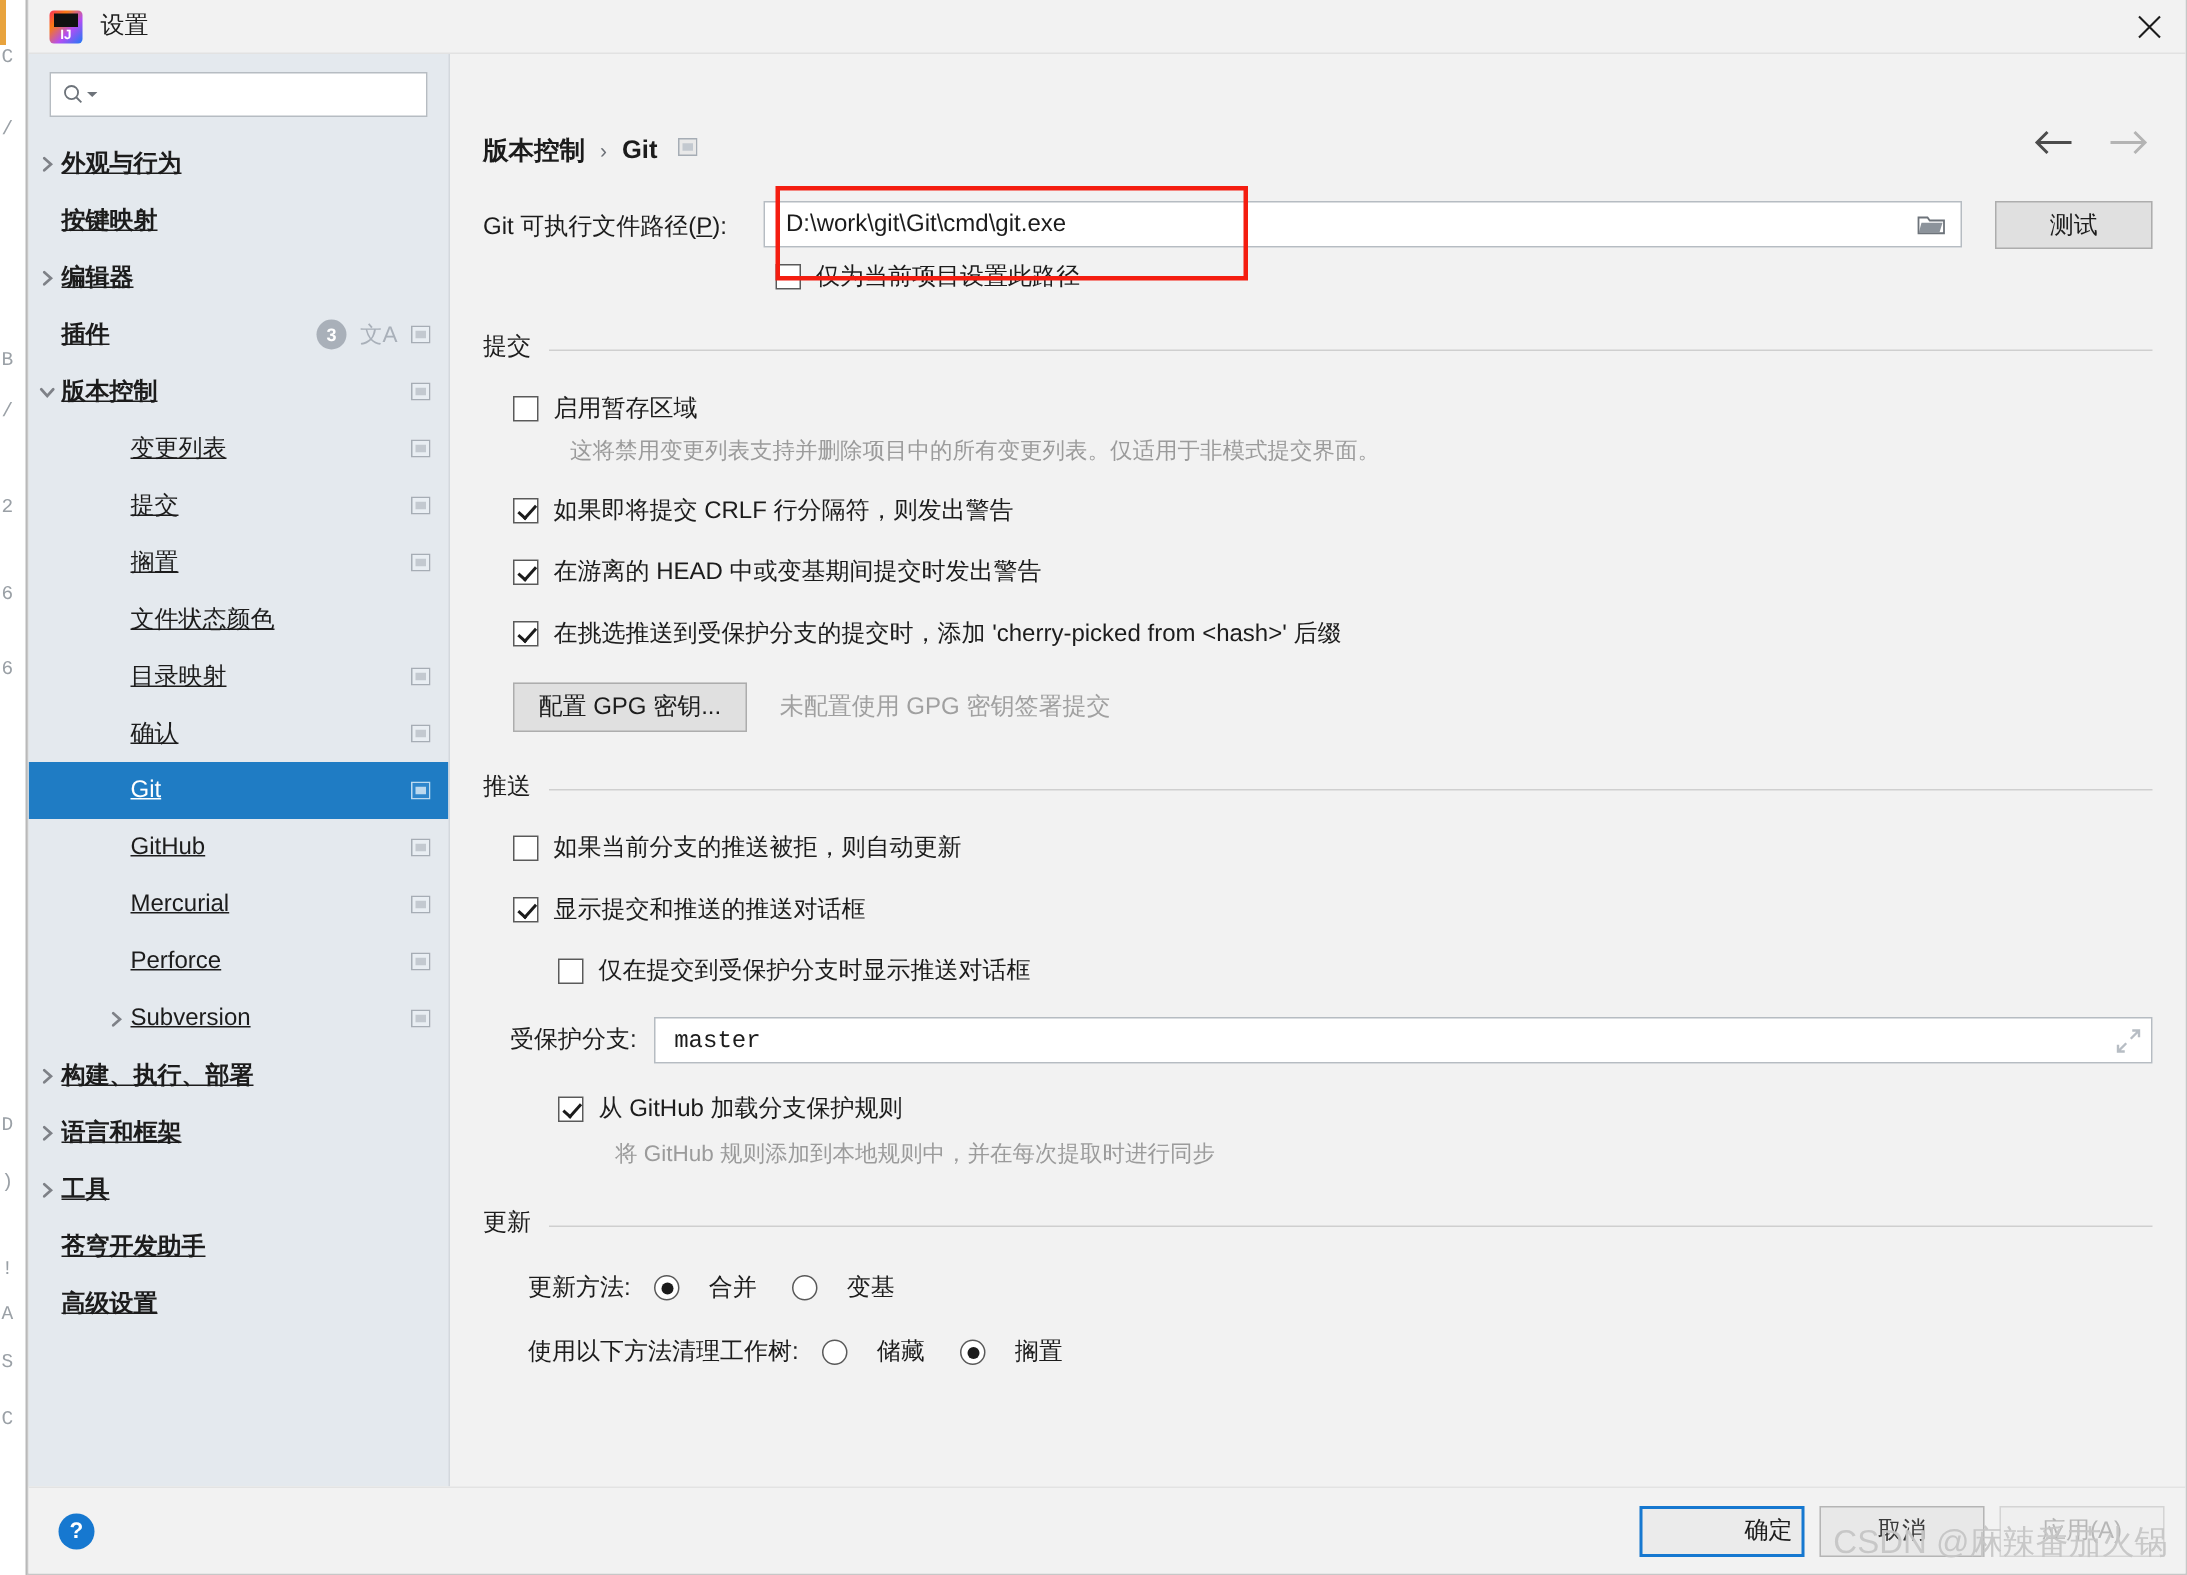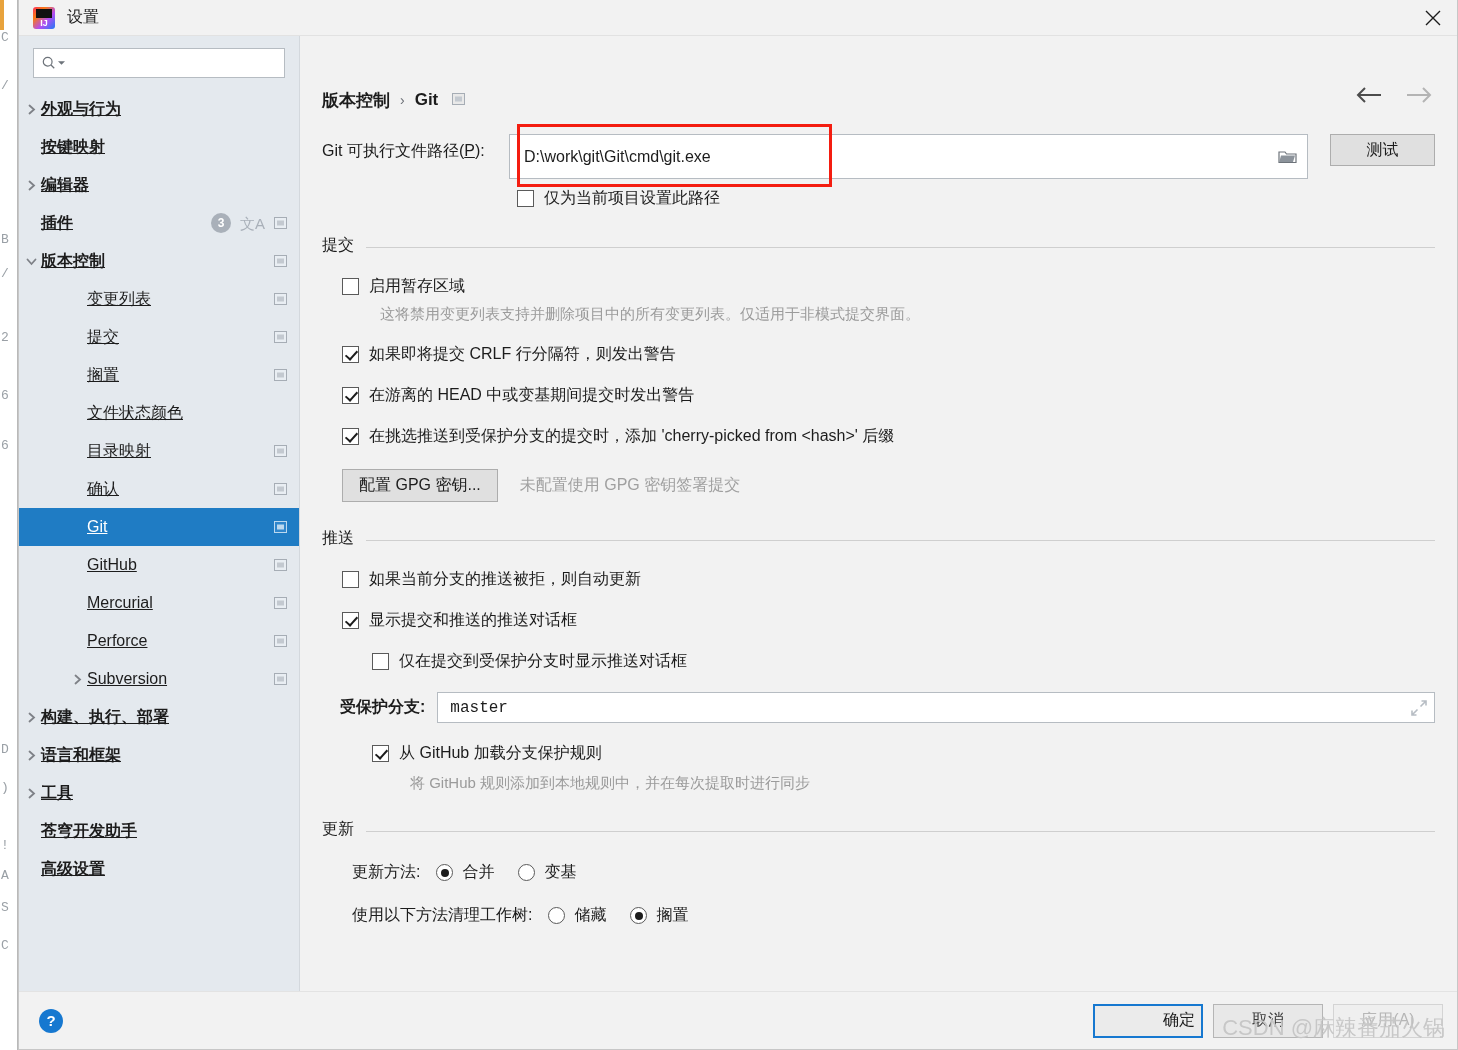--- a/index.html
+++ b/index.html
@@ -175,21 +175,21 @@
     margin-top: 7px; width: 187px;
   }
   .path-label u { text-decoration: underline; }
   .redbox {
     position: absolute; left: 195px; top: -10px;
     width: 315px; height: 63px;
     border: 3px solid #f41d10; pointer-events: none;
   }
   .path-field-col { flex: 1 1 auto; }
   .txtfield {
-    height: 45px; background: #fff; border: 1px solid #b6bcc2;
+    height: 31px; background: #fff; border: 1px solid #b6bcc2;
     display: flex; align-items: center;
     padding: 0 6px 0 12px;
     position: relative;
   }
   .txtfield input {
     border: none; outline: none; background: transparent; width: 100%;
     font-size: 16px; color: #1c1c1c;
     font-family: "Liberation Sans", sans-serif;
   }
   .folder-btn {
@@ -252,37 +252,37 @@
   .gpg-row { display: flex; align-items: center; margin-top: 22px; margin-left: 20px; }
   .gpg-btn {
     height: 33px; padding: 0 16px;
     background: #e0e0e0; border: 1px solid #adadad;
     font-size: 16px; color: #1c1c1c; cursor: pointer;
     font-family: "Liberation Sans", sans-serif;
   }
   .gpg-note { font-size: 16px; color: #a0a0a0; margin-left: 22px; white-space: nowrap; }
 
   .branch-row { display: flex; align-items: center; margin-top: 20px; margin-left: 18px; }
-  .branch-label { font-size: 16px; color: #1c1c1c; white-space: nowrap; margin-right: 12px; font-weight: bold; }
+  .branch-label { font-size: 16px; color: #1c1c1c; white-space: nowrap; margin-right: 12px; }
   .branch-field {
     flex: 1 1 auto; height: 31px; background: #fff; border: 1px solid #b6bcc2;
     display: flex; align-items: center; padding: 0 6px 0 10px;
     position: relative;
   }
   .branch-field input {
     border: none; outline: none; background: transparent; width: 100%;
     font-size: 16px; color: #1c1c1c;
     font-family: "Liberation Mono", "DejaVu Sans Mono", monospace;
   }
   .expand-ic { margin-left: auto; cursor: pointer; display: flex; }
 
   .upd-row { display: flex; align-items: center; margin-top: 22px; margin-left: 30px; }
   .upd-label { font-size: 16px; color: #1c1c1c; margin-right: 16px; white-space: nowrap; }
   .rd-opt { display: flex; align-items: center; margin-right: 24px; cursor: pointer; }
-  .rd-opt .rtext { font-size: 16px; color: #1c1c1c; margin-left: 9px; white-space: nowrap; }
+  .rd-opt .rtext { font-size: 16px; color: #1c1c1c; margin-left: 19px; white-space: nowrap; }
 
   
   .footer {
     height: 58px; min-height: 58px;
     background: #f2f2f2;
     border-top: 1px solid #e3e3e3;
     display: flex; align-items: center;
     padding: 0 14px 0 20px;
     position: relative;
   }

